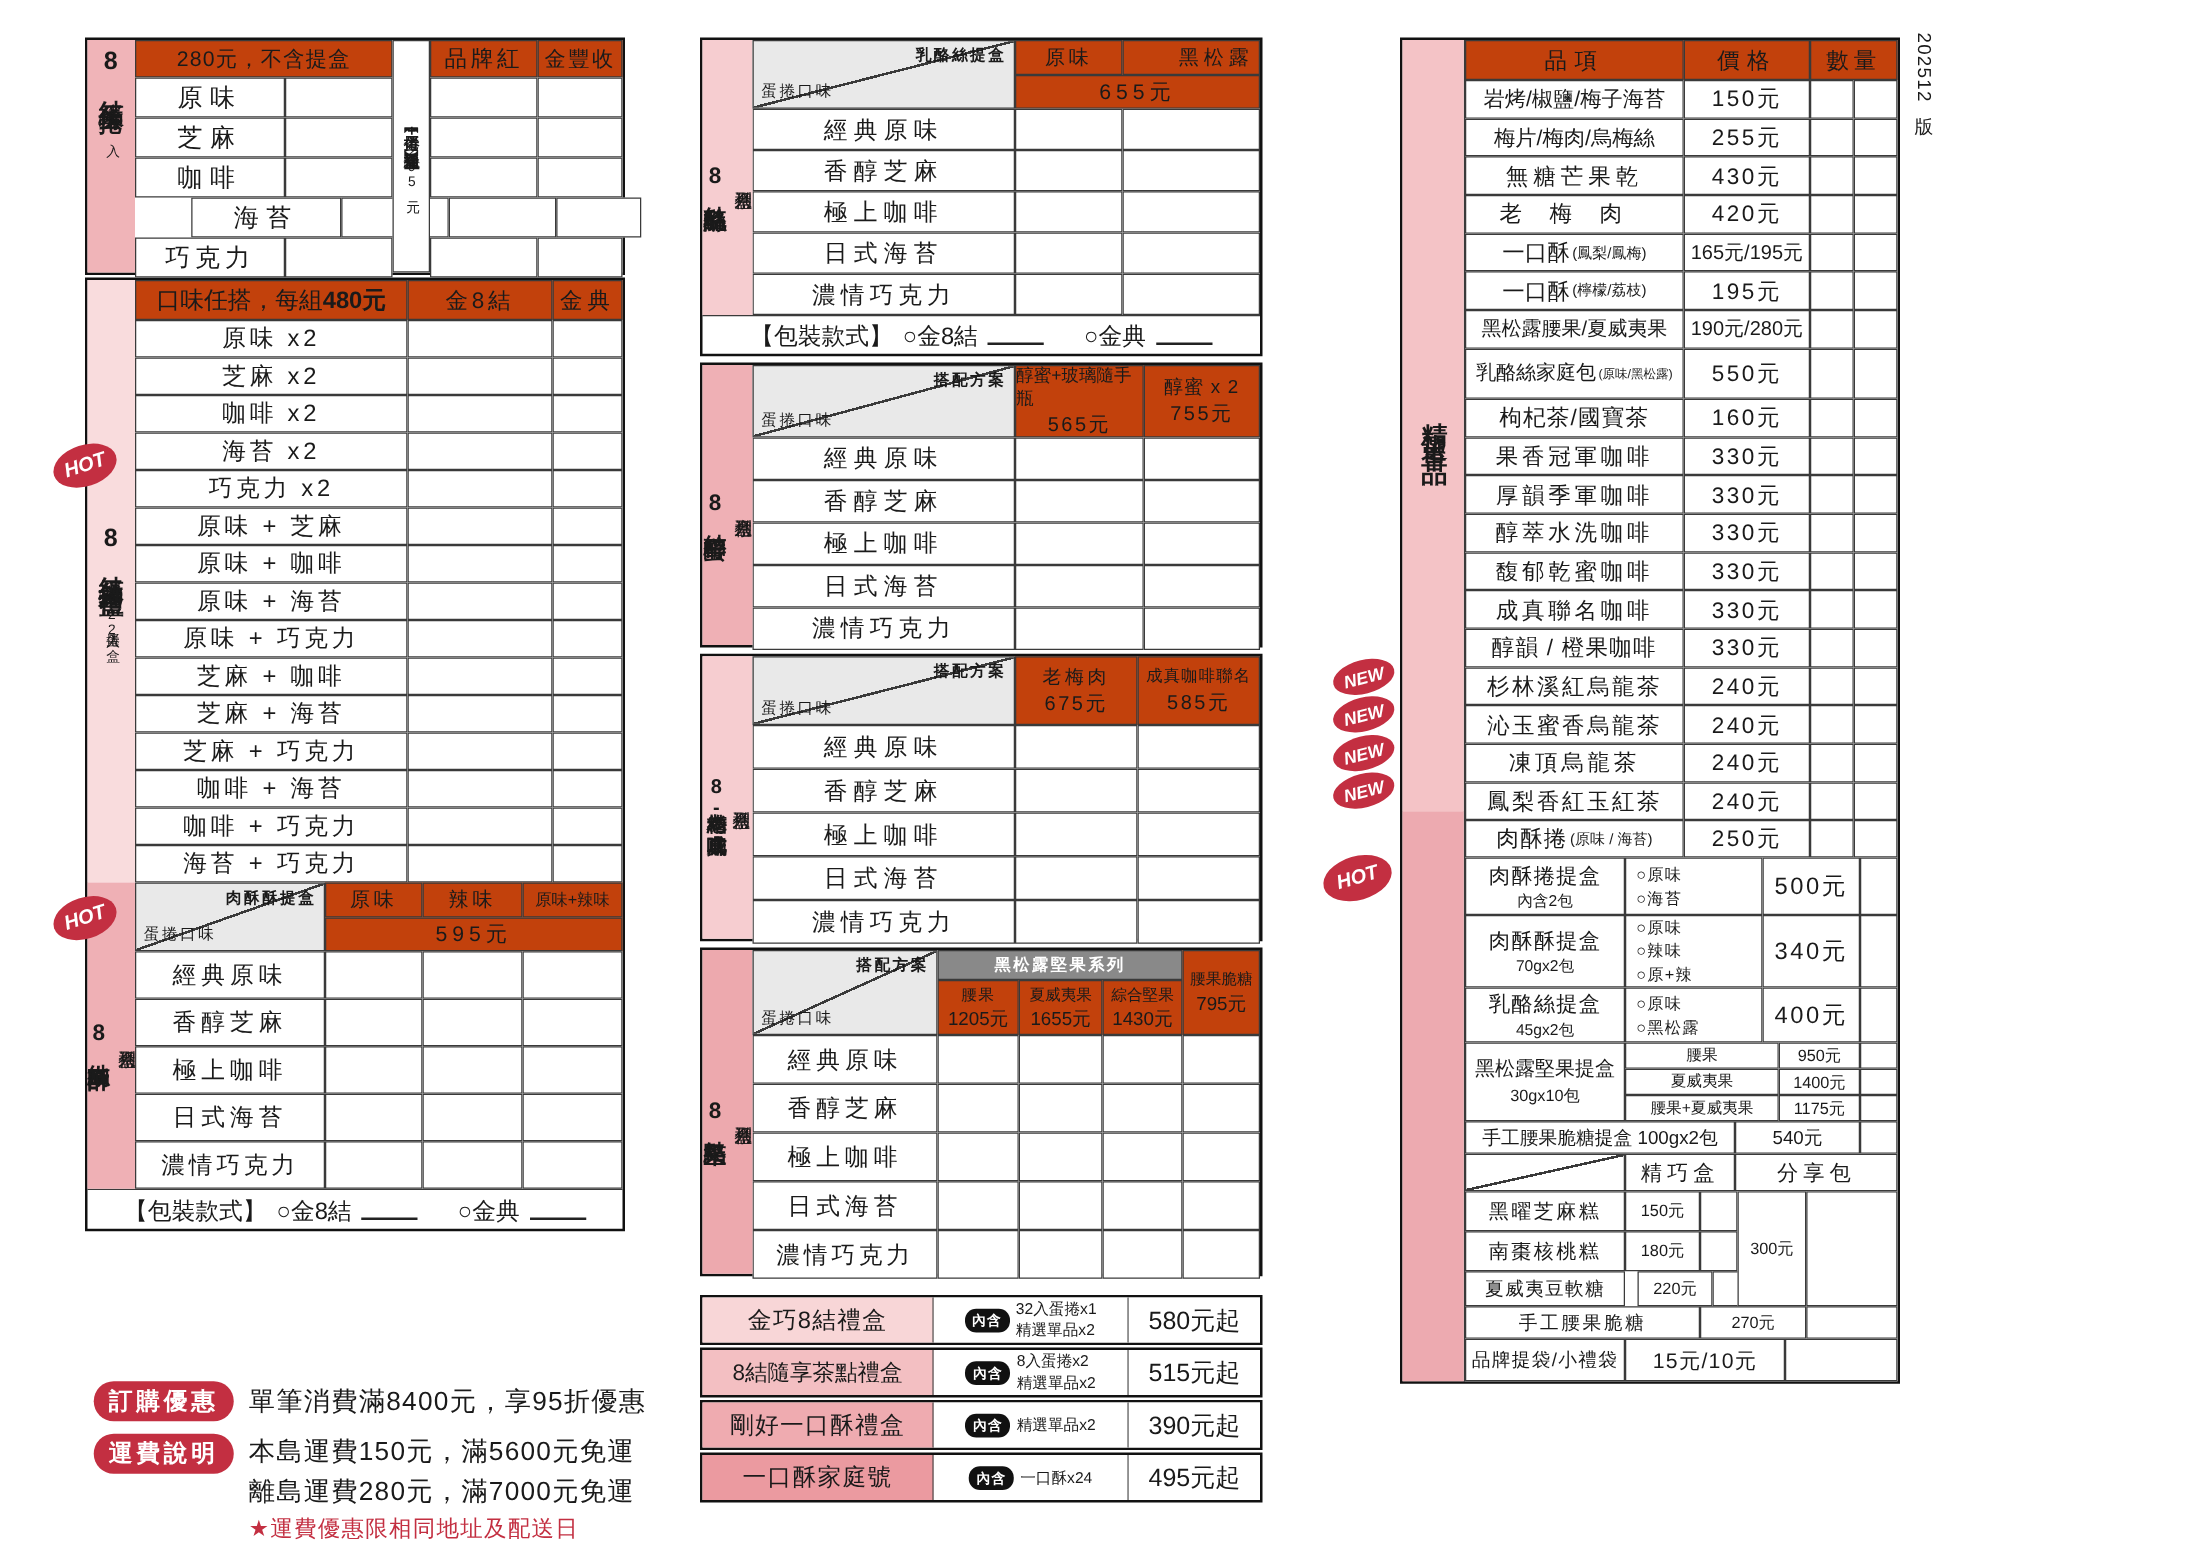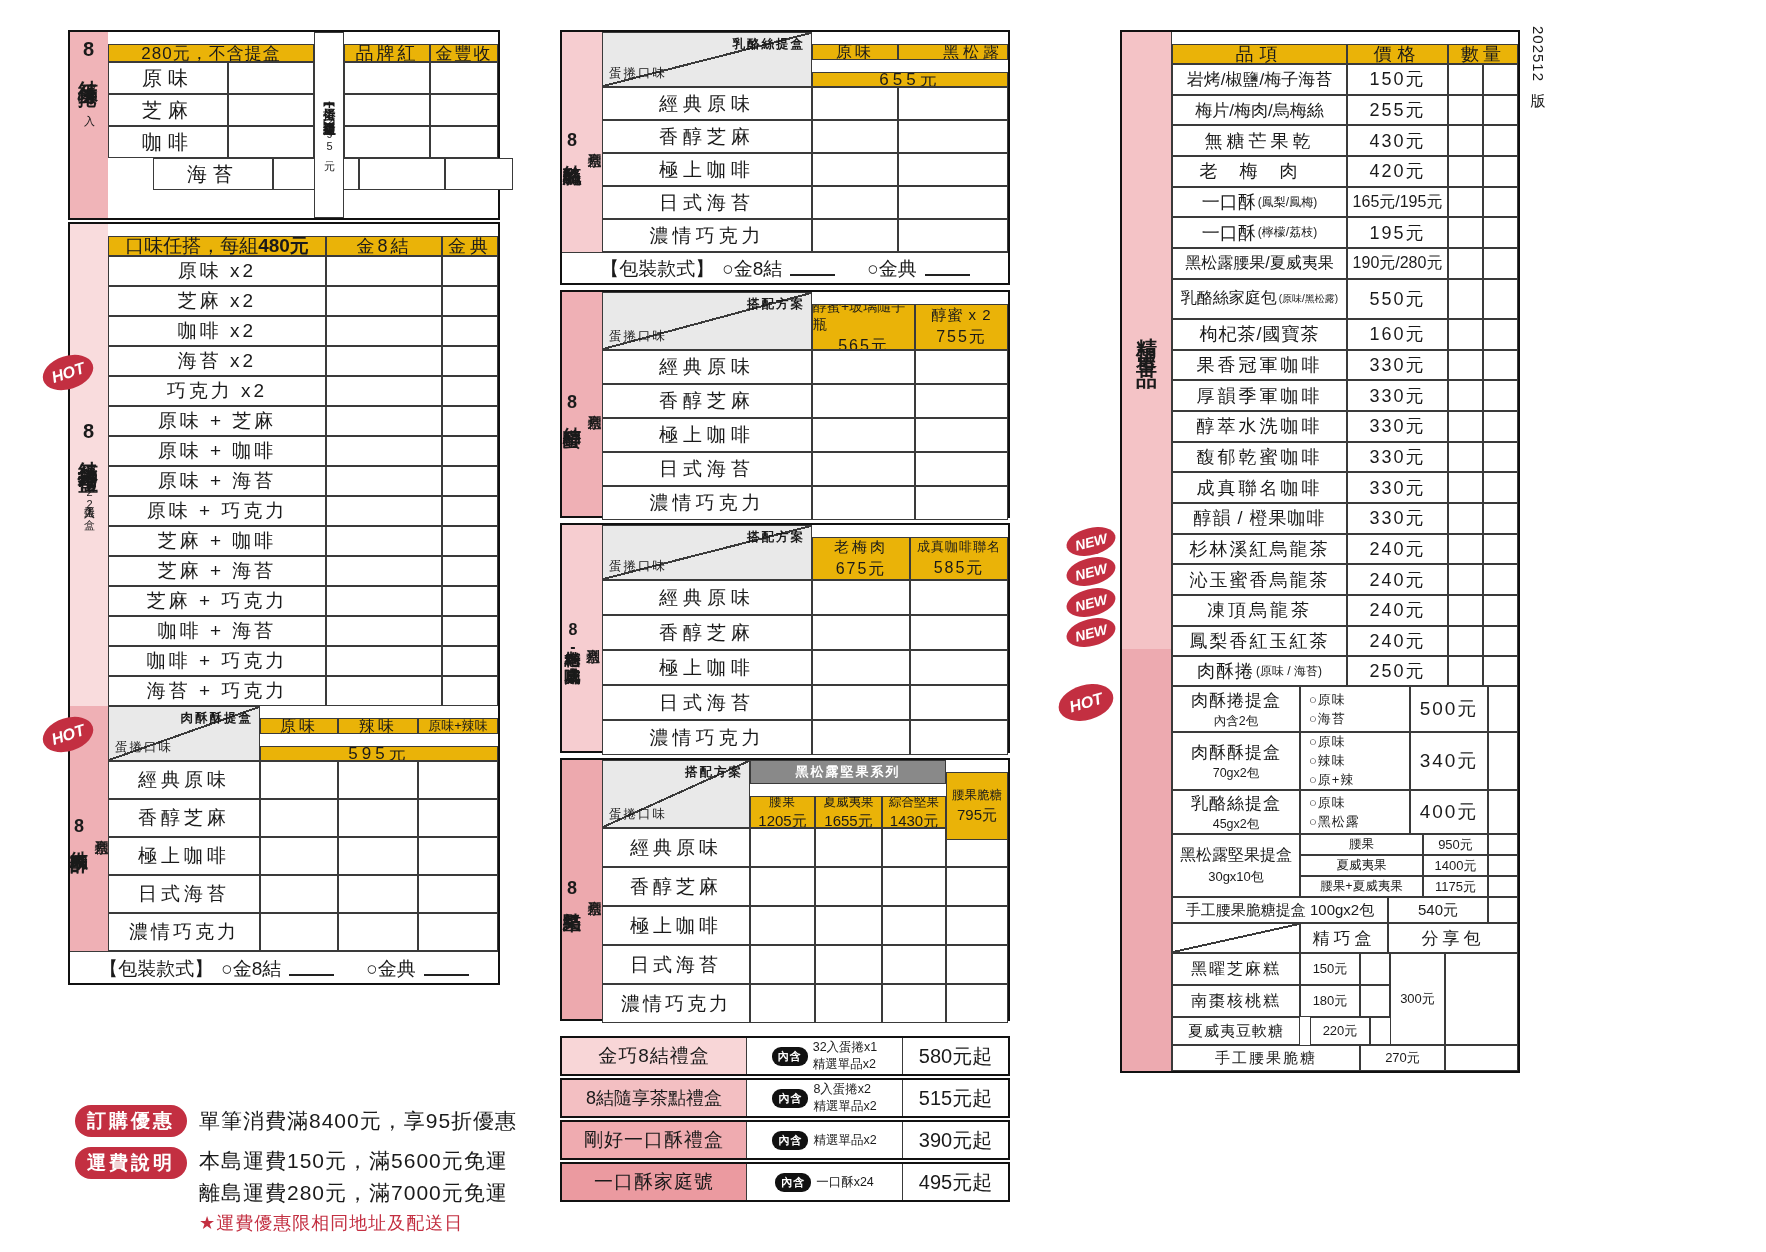--- a/index.html
+++ b/index.html
@@ -3,21 +3,21 @@
 <meta charset="utf-8">
 <style>
   * { box-sizing: border-box; margin: 0; padding: 0; }
   body { font-family: "Liberation Sans", "DejaVu Sans", sans-serif; background: #fff; color: #1a1a1a; }
   #canvas { position: relative; width: 1766px; height: 1252px; background: #fff; overflow: hidden; }
   .abs { position: absolute; }
   .box { border: 2px solid #111; background: #fff; }
   .row { display: flex; }
   .cell { border: 1px solid #3a3a3a; background: #fff; display: flex; align-items: center; justify-content: center; overflow: hidden; flex: none; }
   .nob { border: none; background: transparent; }
-  .gray { background: #eab308; margin-top: 12px; }
+  .gray { background: #c2410c; }
   .dark { background: #898989; color: #fff; }
   .vt { writing-mode: vertical-rl; text-orientation: upright; }
   .vt2 { writing-mode: vertical-lr; text-orientation: upright; }
   .sbflex { display: flex; align-items: center; justify-content: center; gap: 2px; }
   .diag { position: absolute; background: #e9e9e9;
     background-image: linear-gradient(to bottom right, transparent calc(50% - 1px), #3a3a3a calc(50% - 1px), #3a3a3a calc(50% + 1px), transparent calc(50% + 1px));
     border: 1px solid #3a3a3a; }
   .diagw { background-color: #fff; }
   .dt { position: absolute; top: 3px; right: 6px; font-size: 12.5px; font-weight: bold; letter-spacing: 2px; }
   .db { position: absolute; bottom: 4px; left: 6px; font-size: 12.5px; letter-spacing: 2px; }
@@ -76,20 +76,27 @@
           <div class="cell" style="width:86px;"></div>
           <div class="cell" style="width:68px;"></div>
         </div>
       <div class="row" style="height:32px;padding-left:45px;">
           <div class="cell f20 ls6" style="width:120px;">海苔</div>
           <div class="cell" style="width:86px;"></div>
           <div class="nob" style="width:30px;"></div>
           <div class="cell" style="width:86px;"></div>
           <div class="cell" style="width:68px;"></div>
         </div>
+      <div class="row" style="height:32px;">
+          <div class="cell f20 ls4" style="width:120px;">巧克力</div>
+          <div class="cell" style="width:86px;"></div>
+          <div class="nob" style="width:30px;"></div>
+          <div class="cell" style="width:86px;"></div>
+          <div class="cell" style="width:68px;"></div>
+        </div>
     </div>
   </div>
 
   <div class="abs box" style="left:68px;top:222px;width:432px;height:763px;">
     <div style="position:relative;height:482px;">
       <div class="abs" style="left:0;top:0;width:38px;height:482px;background:#f9dcdd;display:flex;flex-direction:column;align-items:center;justify-content:center;padding:8px 0;">
         <span class="vt2 f20 b ls3">8結蛋捲禮盒</span>
         <span class="vt2 f11" style="margin-top:14px;">32入蛋捲2盒</span>
       </div>
       <div style="margin-left:38px;">
@@ -771,20 +778,25 @@
         <div class="cell f13" style="width:55px;height:92px;">300元</div>
         <div class="cell" style="width:73px;height:92px;"></div>
       </div>
 
       <div class="row" style="height:26px;">
         <div class="cell f15 ls2" style="width:188px;">手工腰果脆糖</div>
         <div class="cell f13" style="width:85px;">270元</div>
         <div class="cell" style="width:73px;"></div>
       </div>
 
+      <div class="row" style="height:34px;">
+        <div class="cell f15 ls1" style="width:128px;">品牌提袋/小禮袋</div>
+        <div class="cell f17 ls1" style="width:128px;">15元/10元</div>
+        <div class="cell" style="width:90px;"></div>
+      </div>
     </div>
   </div>
 
   <div class="ell" style="left:1066px;top:528px;width:50px;height:27px;transform:rotate(-14deg);font-size:14px;">NEW</div>
   <div class="ell" style="left:1066px;top:558px;width:50px;height:27px;transform:rotate(-14deg);font-size:14px;">NEW</div>
   <div class="ell" style="left:1066px;top:589px;width:50px;height:27px;transform:rotate(-14deg);font-size:14px;">NEW</div>
   <div class="ell" style="left:1066px;top:619px;width:50px;height:27px;transform:rotate(-14deg);font-size:14px;">NEW</div>
   <div class="ell" style="left:1058px;top:685px;width:56px;height:35px;transform:rotate(-16deg);font-size:16px;">HOT</div>
 
   <div class="abs" style="left:1528px;top:26px;writing-mode:vertical-rl;font-size:15px;letter-spacing:1px;">202512版</div>

